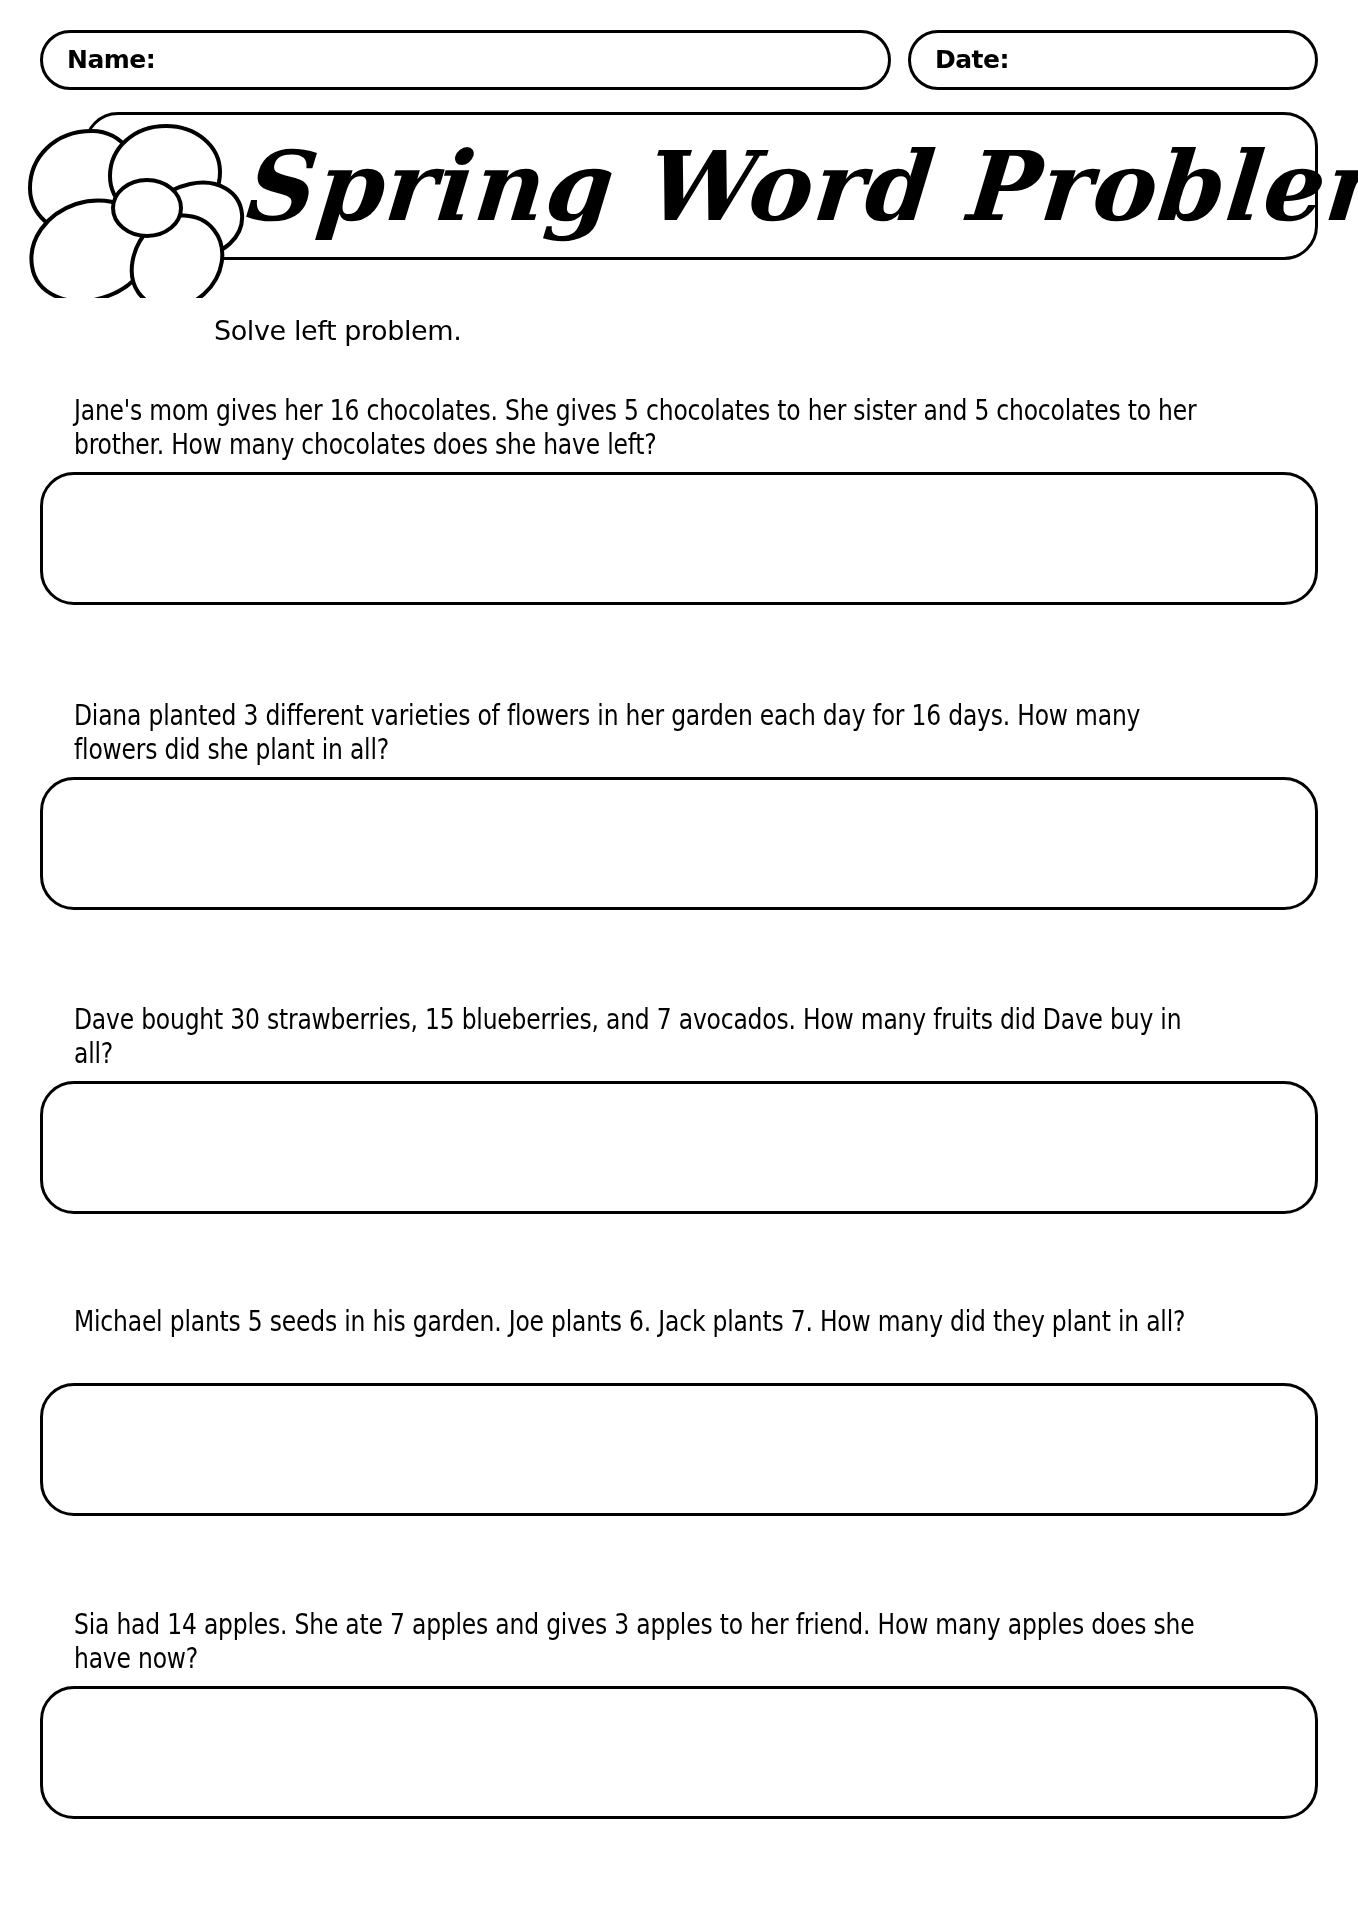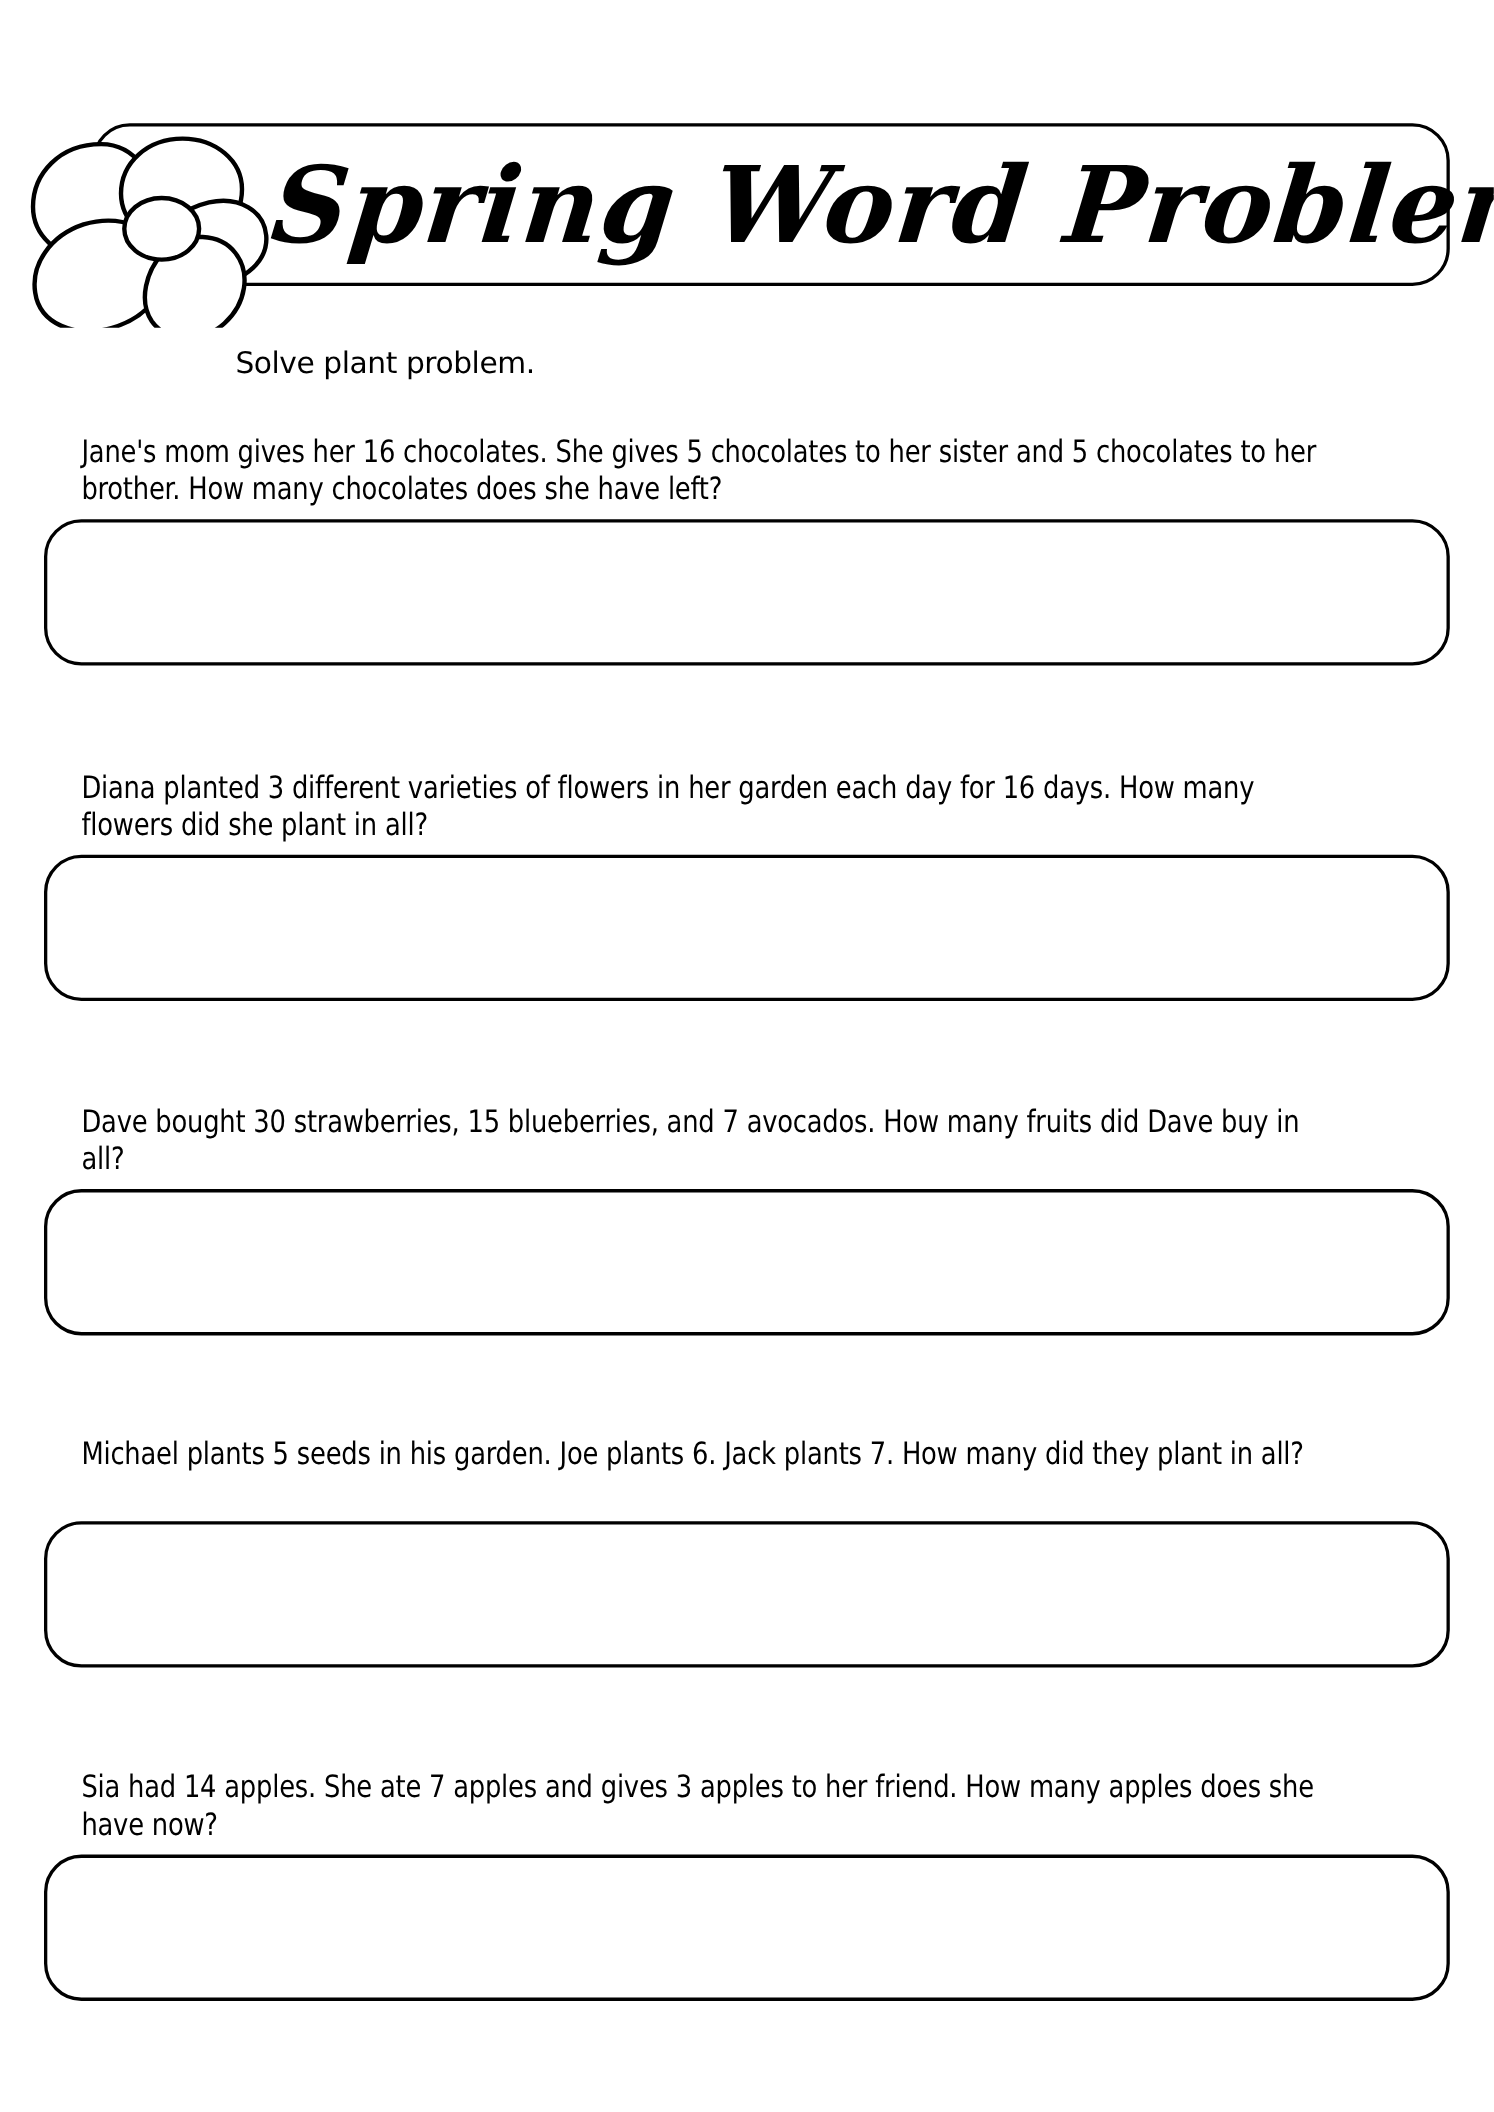--- a/index.html
+++ b/index.html
@@ -165,20 +165,28 @@
   .problem.p3 { top: 1305px; }
   .problem.p3 .answer-box { top: 78px; }
   .problem.p4 { top: 1608px; }
   .problem.p4 .answer-box { top: 78px; }
 </style>
 </head>
 <body>
 
 <div class="page">
 
+  <div class="meta-row">
+    <div class="meta-field name">
+      <span class="meta-label">Name:</span>
+    </div>
+    <div class="meta-field date">
+      <span class="meta-label">Date:</span>
+    </div>
+  </div>
 
   <div class="title-banner"></div>
   <div class="title-text">Spring Word Problem</div>
 
   <div class="flower">
     <svg width="262" height="180" viewBox="0 0 262 180" fill="none" xmlns="http://www.w3.org/2000/svg">
 
       <path d="M78 13 C40 13 16 40 16 70 C16 96 38 116 66 116 C96 116 122 96 126 72 C130 46 110 13 78 13 Z" stroke="#000" stroke-width="4" fill="#fff" stroke-linejoin="round"></path>
 
       <path d="M152 8 C120 8 96 30 96 58 C96 84 120 104 150 104 C182 104 206 82 206 54 C206 28 182 8 152 8 Z" stroke="#000" stroke-width="4" fill="#fff" stroke-linejoin="round"></path>
@@ -186,21 +194,21 @@
       <path d="M176 66 C150 72 130 90 130 108 C130 128 152 142 180 140 C210 138 230 118 228 96 C226 74 204 60 176 66 Z" stroke="#000" stroke-width="4" fill="#fff" stroke-linejoin="round"></path>
 
       <path d="M62 86 C32 96 14 122 18 148 C22 176 54 190 88 180 C122 170 142 142 136 116 C130 90 96 76 62 86 Z" stroke="#000" stroke-width="4" fill="#fff" stroke-linejoin="round"></path>
 
       <path d="M136 110 C118 128 112 156 124 174 C138 194 170 194 190 176 C210 158 214 130 200 112 C186 94 156 92 136 110 Z" stroke="#000" stroke-width="4" fill="#fff" stroke-linejoin="round"></path>
 
       <ellipse cx="133" cy="90" rx="34" ry="28" stroke="#000" stroke-width="4" fill="#fff"></ellipse>
     </svg>
   </div>
 
-  <div class="instruction">Solve plant problem.</div>
+  <div class="instruction">Solve left problem.</div>
 
   <div class="problems">
 
     <div class="problem p0">
       <div class="problem-text">Jane's mom gives her 16 chocolates. She gives 5 chocolates to her sister and 5 chocolates to her brother. How many chocolates does she have left?</div>
       <div class="answer-box"></div>
     </div>
 
     <div class="problem p1">
       <div class="problem-text">Diana planted 3 different varieties of flowers in her garden each day for 16 days. How many flowers did she plant in all?</div>

